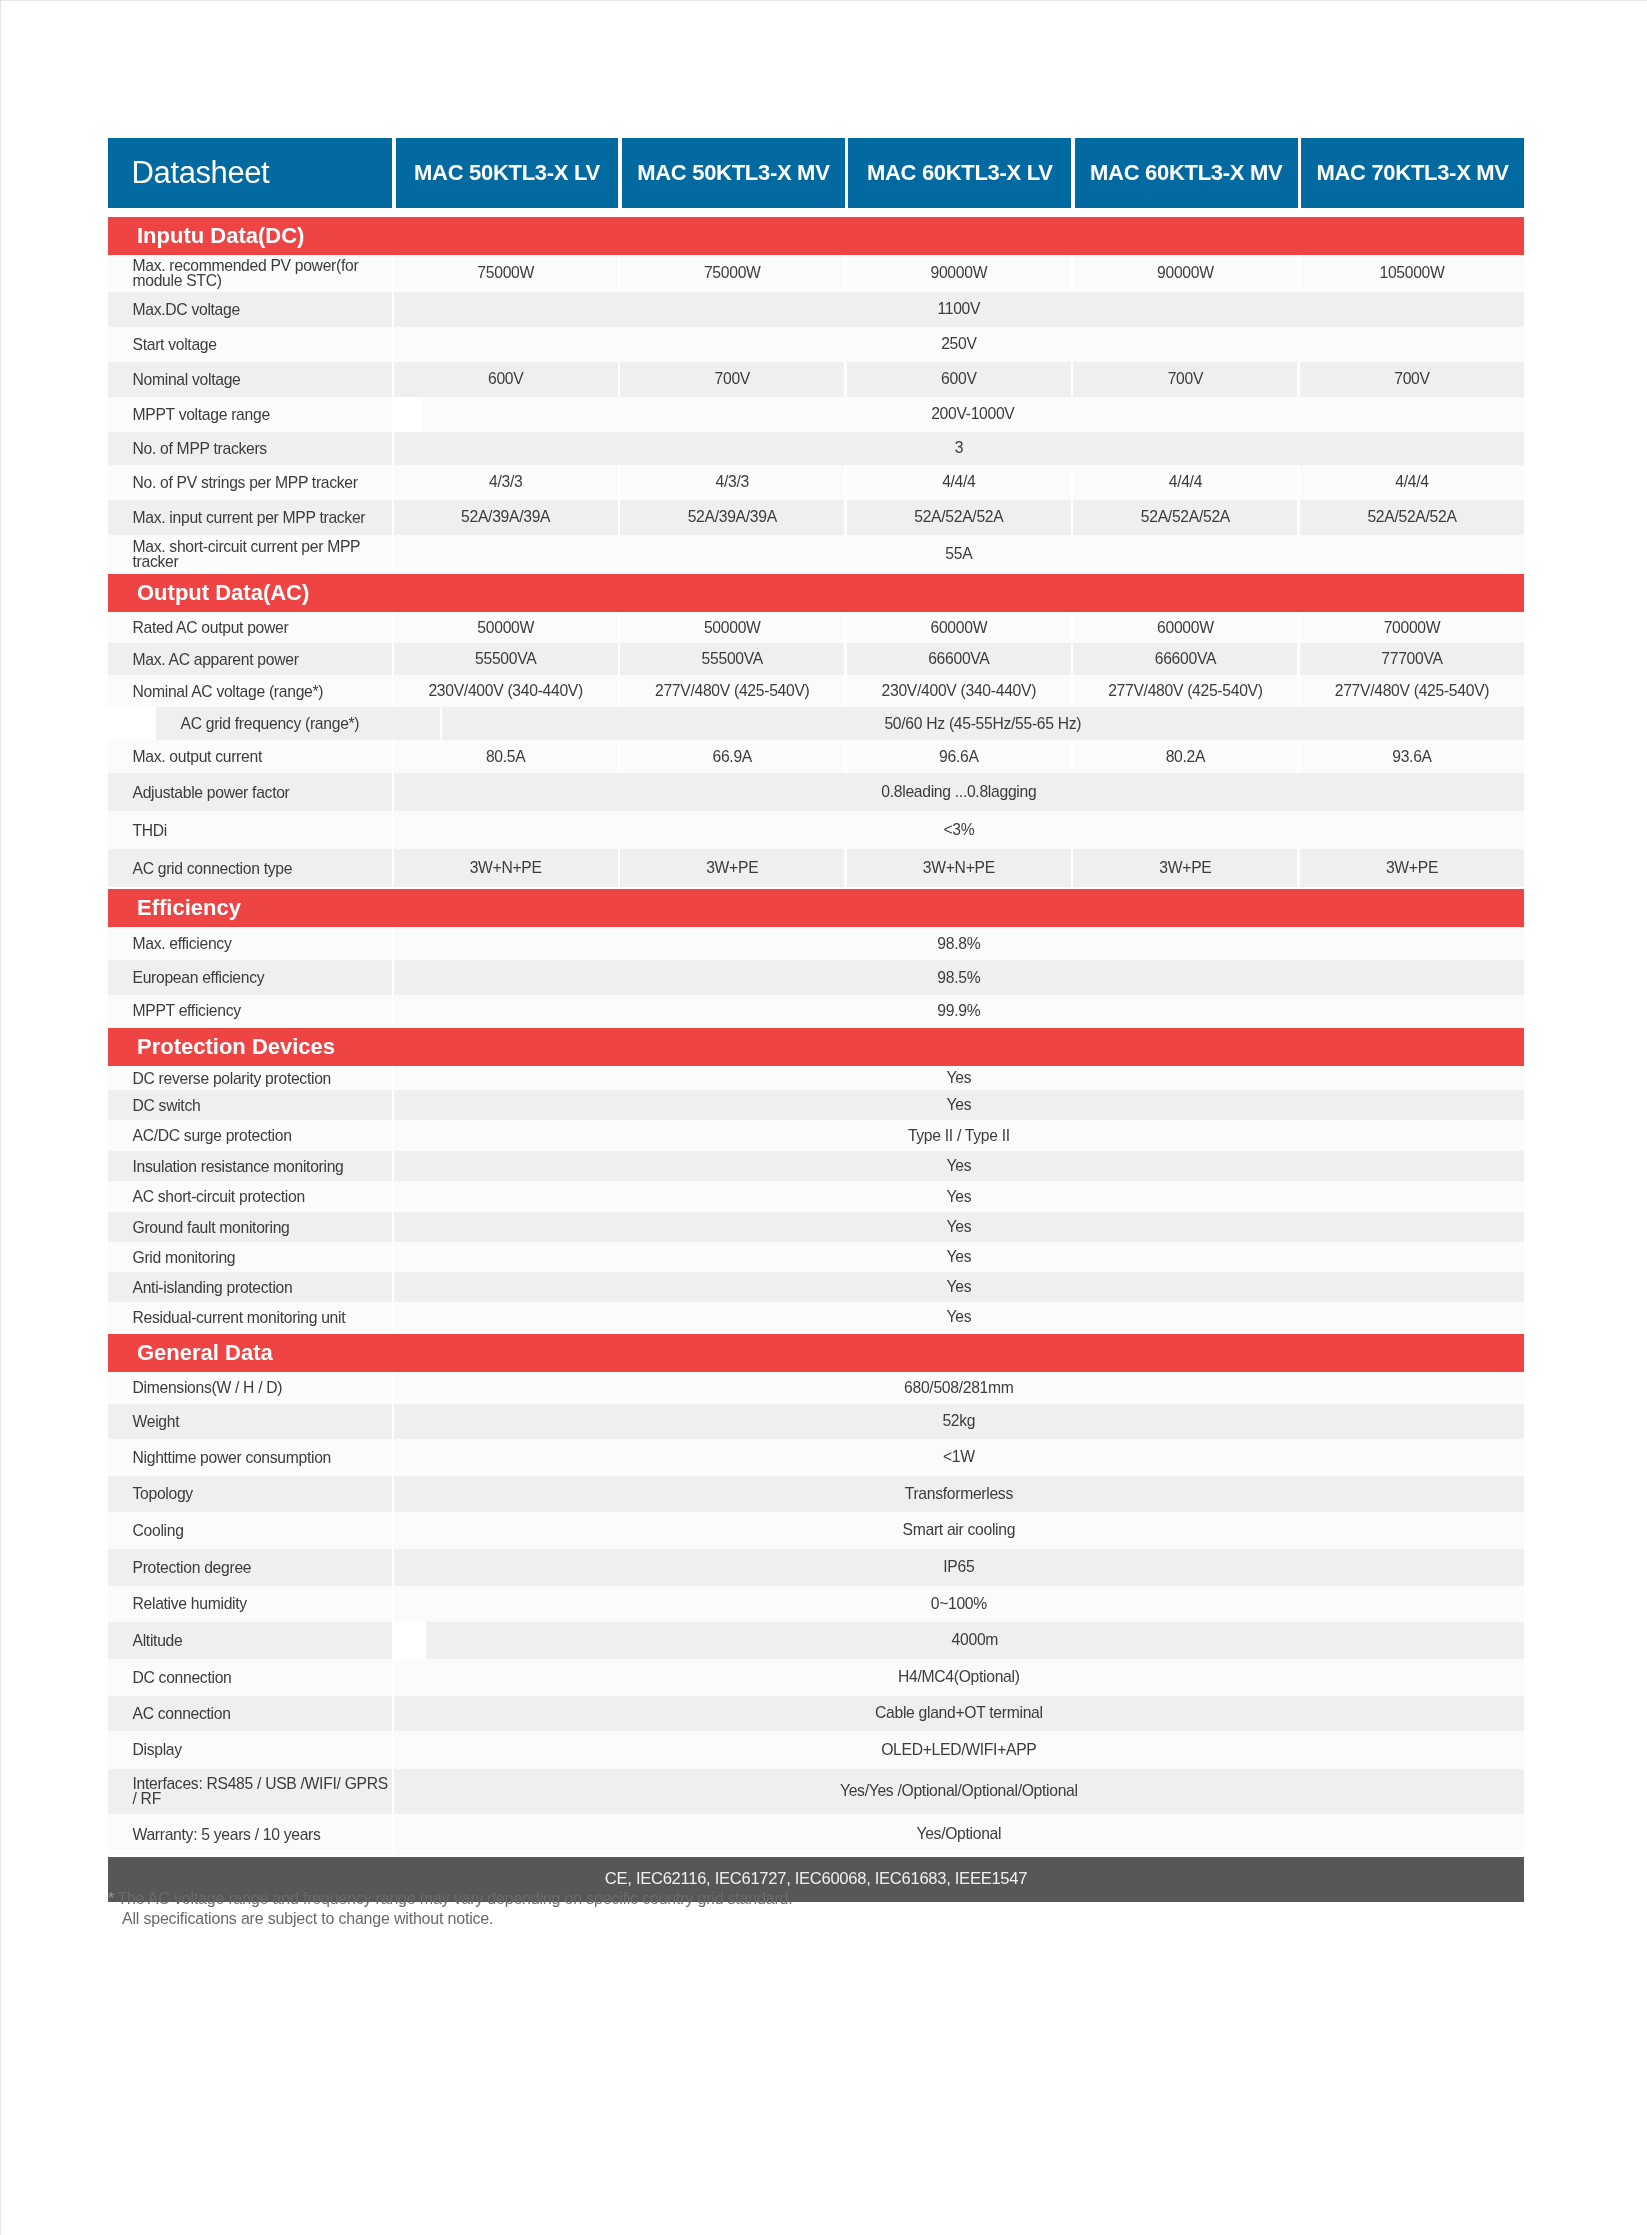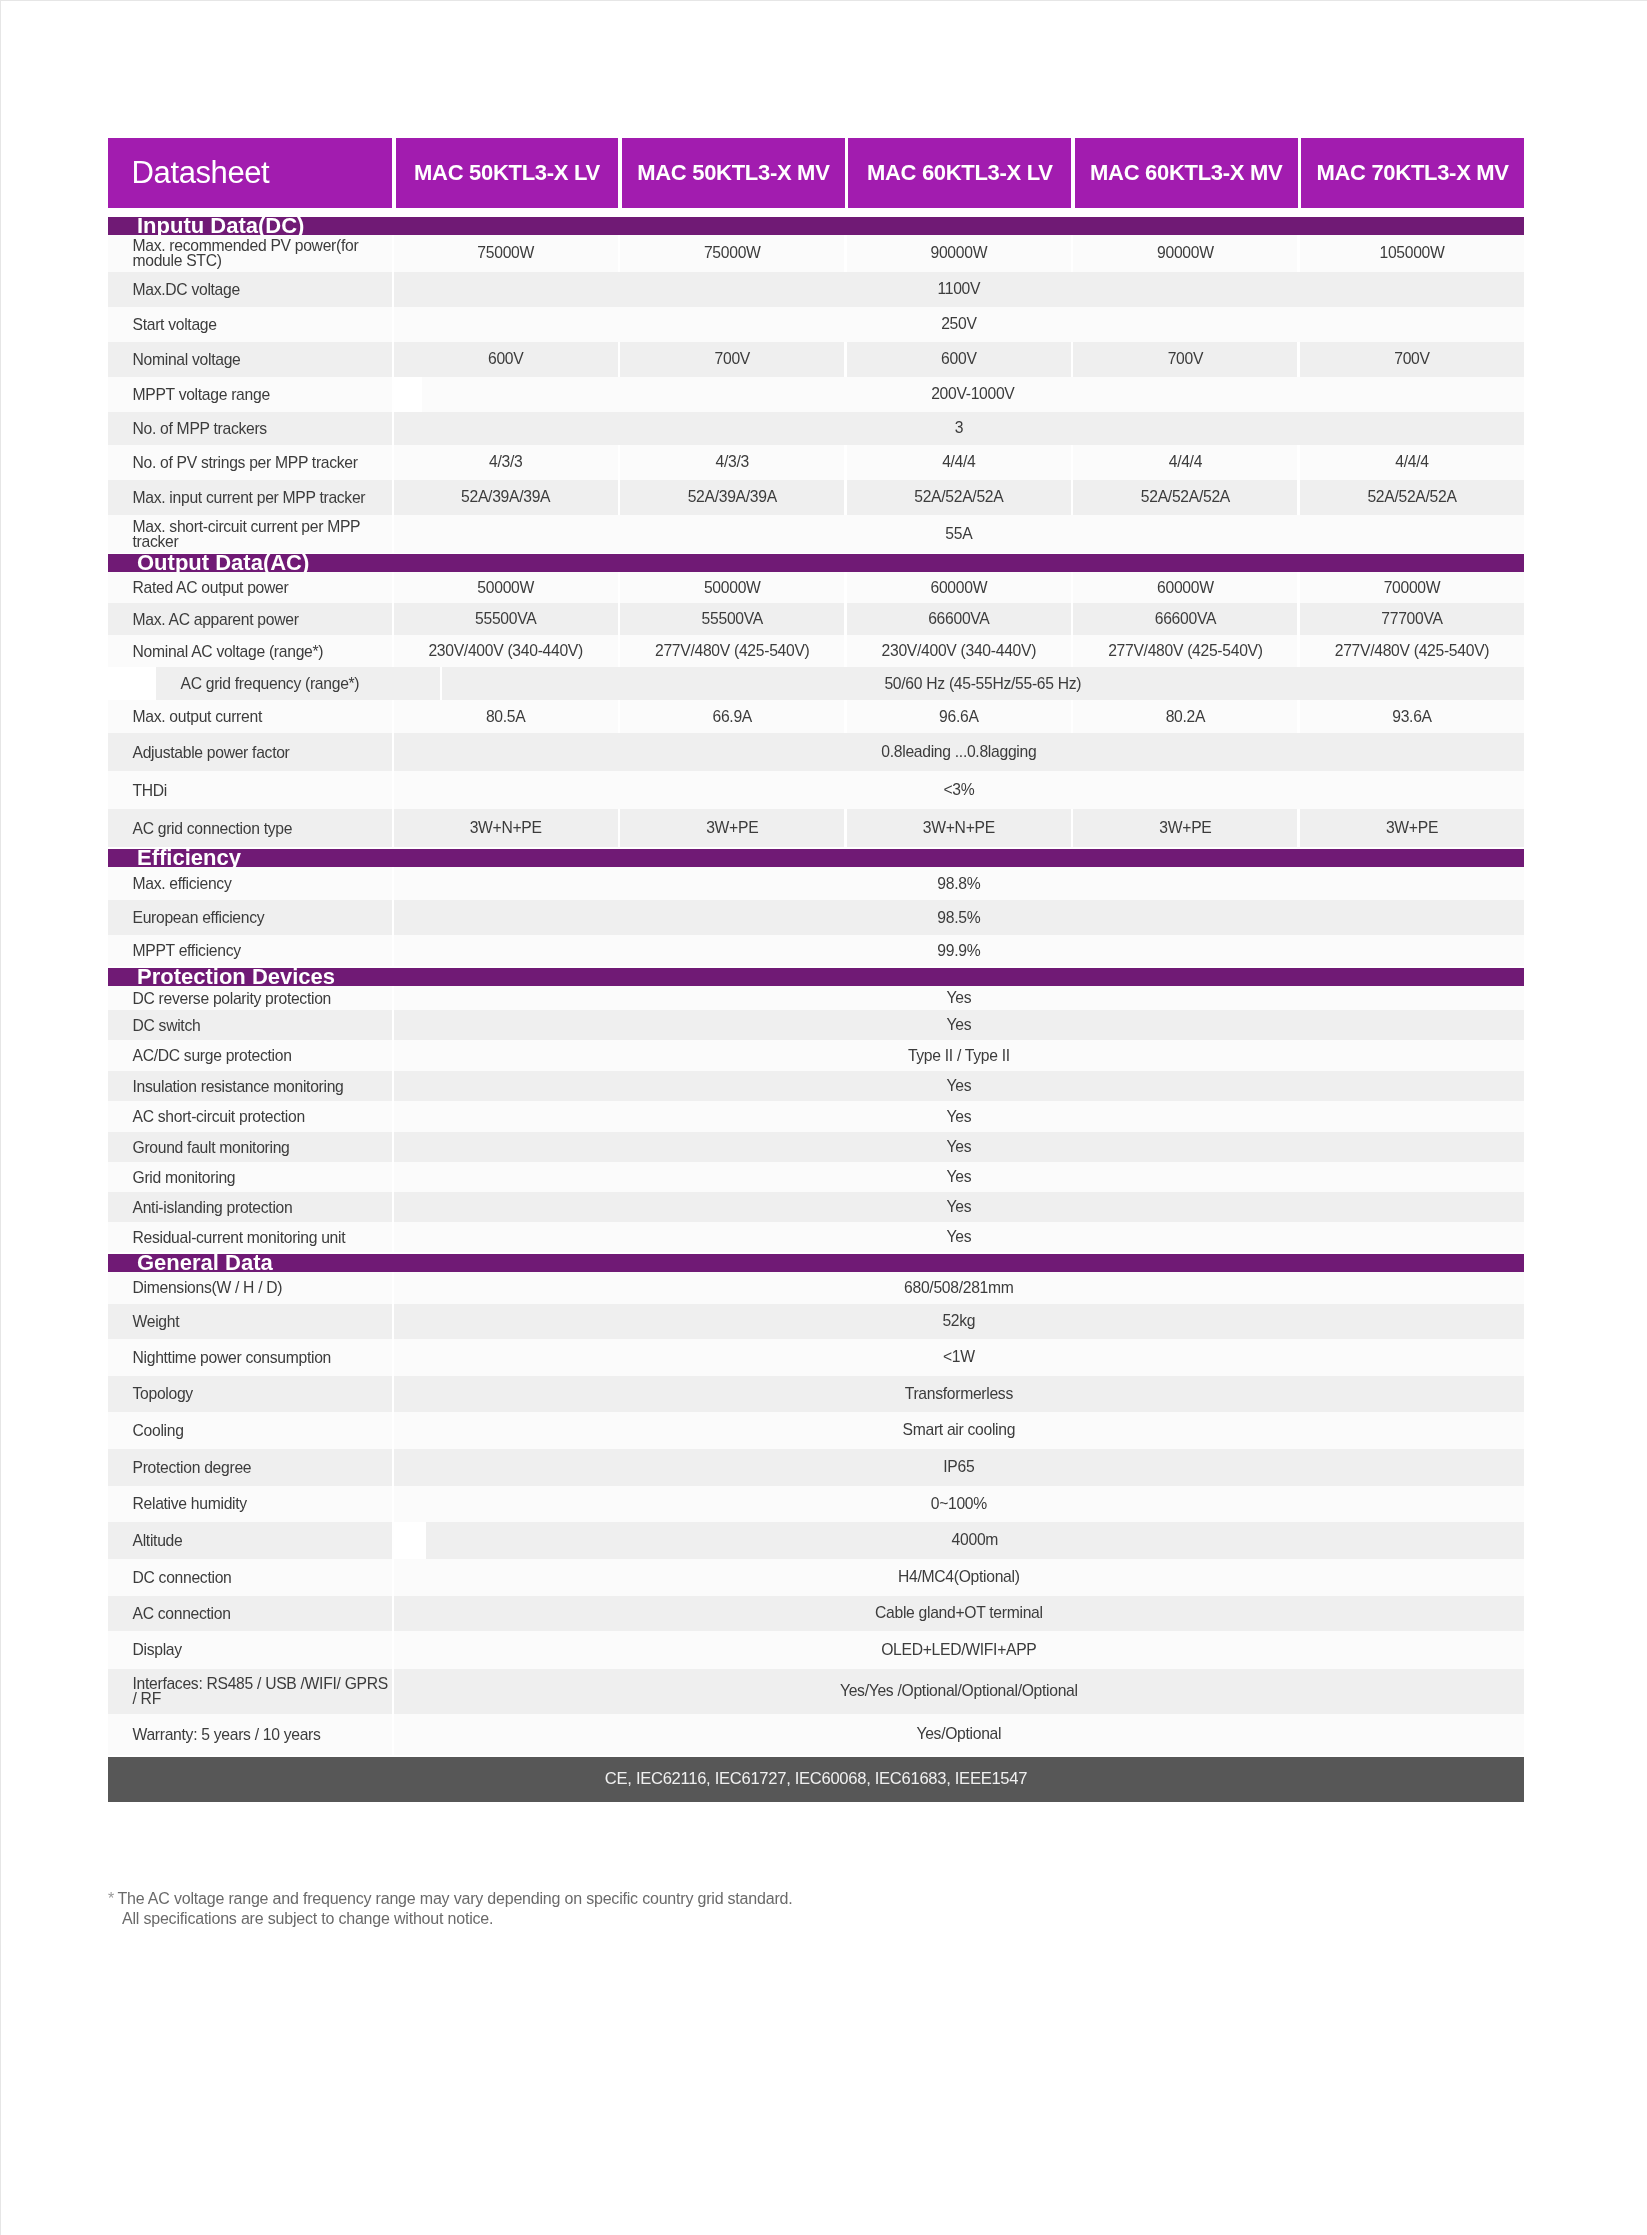--- a/index.html
+++ b/index.html
@@ -3,26 +3,26 @@
 <meta charset="utf-8">
 <style>
   html, body { margin:0; padding:0; }
   body {
     width:1647px; height:2236px; background:#ffffff; position:relative; overflow:hidden;
     font-family:"Liberation Sans", sans-serif; color:#3a3a3a;
   }
   .page-border { position:absolute; left:0; top:0; width:1646px; height:2234px; border:0.9px solid #e6e6e6; }
   .sheet { position:absolute; left:108px; top:138px; width:1416px; }
   .hdr { display:flex; height:70px; gap:3.5px; margin-bottom:8.7px; }
-  .hdr-cell { background:#a21caf; color:#fff; display:flex; align-items:center; justify-content:center;
+  .hdr-cell { background:#0369a1; color:#fff; display:flex; align-items:center; justify-content:center;
     font-weight:bold; font-size:22px; letter-spacing:-0.3px; }
   .hdr-title { width:284px; justify-content:flex-start; padding-left:23.6px; box-sizing:border-box;
     font-weight:normal; font-size:31px; letter-spacing:-0.4px; }
   .hdr-model { flex:1; }
-  .section-bar { background:#701a75; color:#fff; font-weight:bold; font-size:22px; height:18px;
+  .section-bar { background:#ef4444; color:#fff; font-weight:bold; font-size:22px; height:38px;
     display:flex; align-items:center; padding-left:29px; box-sizing:border-box; margin-top:1.7px; }
   .row { display:flex; font-size:15.7px; letter-spacing:-0.3px;justify-content:flex-end; }
   .row:nth-child(odd) .c { background:#fbfbfb; }
   .row:nth-child(even) .c { background:#efefef; }
   .c { display:flex; align-items:center; justify-content:center; text-align:center; color:#3c3c3c; }
   .lbl { width:284px; justify-content:flex-start; text-align:left; padding-left:24.5px; box-sizing:border-box;
     line-height:15px; margin-right:1.7px; }
   .vals { display:flex; flex:1; gap:2.6px; }
   .vals .c { flex:1; }
   .vals .c.wide { flex:1; }

